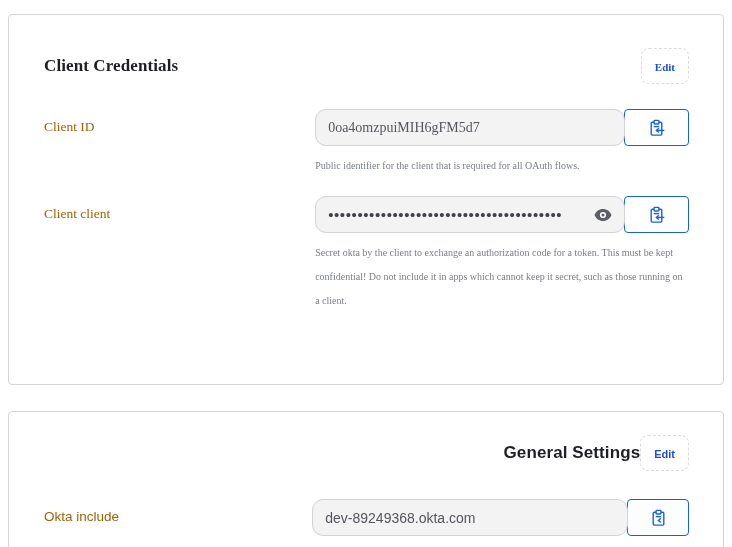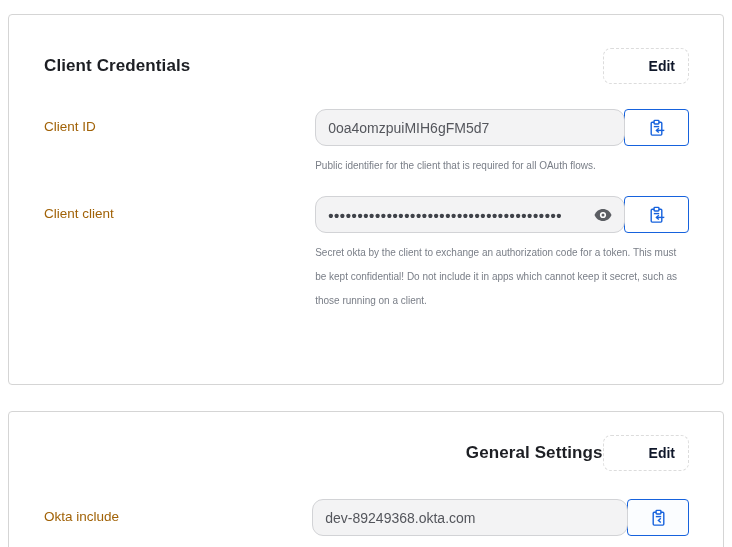--- a/index.html
+++ b/index.html
@@ -14,21 +14,21 @@
   .panel {
     position: absolute;
     left: 8px;
     width: 716px;
     background: #ffffff;
     border: 1px solid #d5d5d5;
     border-radius: 4px;
     padding-left: 35px;
     padding-right: 34px;
   }
-  #panel-credentials { top: 14px; height: 371px; padding-top: 32px; }
+  #panel-credentials { top: 14px; height: 371px; padding-top: 32px; font-family: Liberation Serif, serif; }
   #panel-general     { top: 411px; height: 180px; padding-top: 22px; }
 
   .panel-header {
     display: flex;
     justify-content: space-between;
     align-items: center;
     height: 38px;
   }
   #panel-credentials .panel-header { margin-bottom: 24px; }
   #panel-general .panel-header     { margin-bottom: 27px; justify-content: flex-end; }
@@ -39,26 +39,25 @@
     color: #1d1f24;
     letter-spacing: 0.1px;
   }
 
   .edit-wrap {
     border: 1px dashed #dcdcdc;
     border-radius: 8px;
     padding: 8px 13px;
   }
   .edit-link {
-    font-size: 14px;
+    font-size: 11px;
     font-weight: bold;
-    color: #0f172a;
+    color: #1d4ed8;
     text-decoration: none;
     cursor: pointer;
-    margin-left: 32px;
   }
 
   .row { display: flex; margin-bottom: 18px; }
   .row-label {
     width: 272px;
     padding-top: 10px;
     font-size: 13.5px;
     color: #a16207;
   }
   .row-field { width: 375px; }

